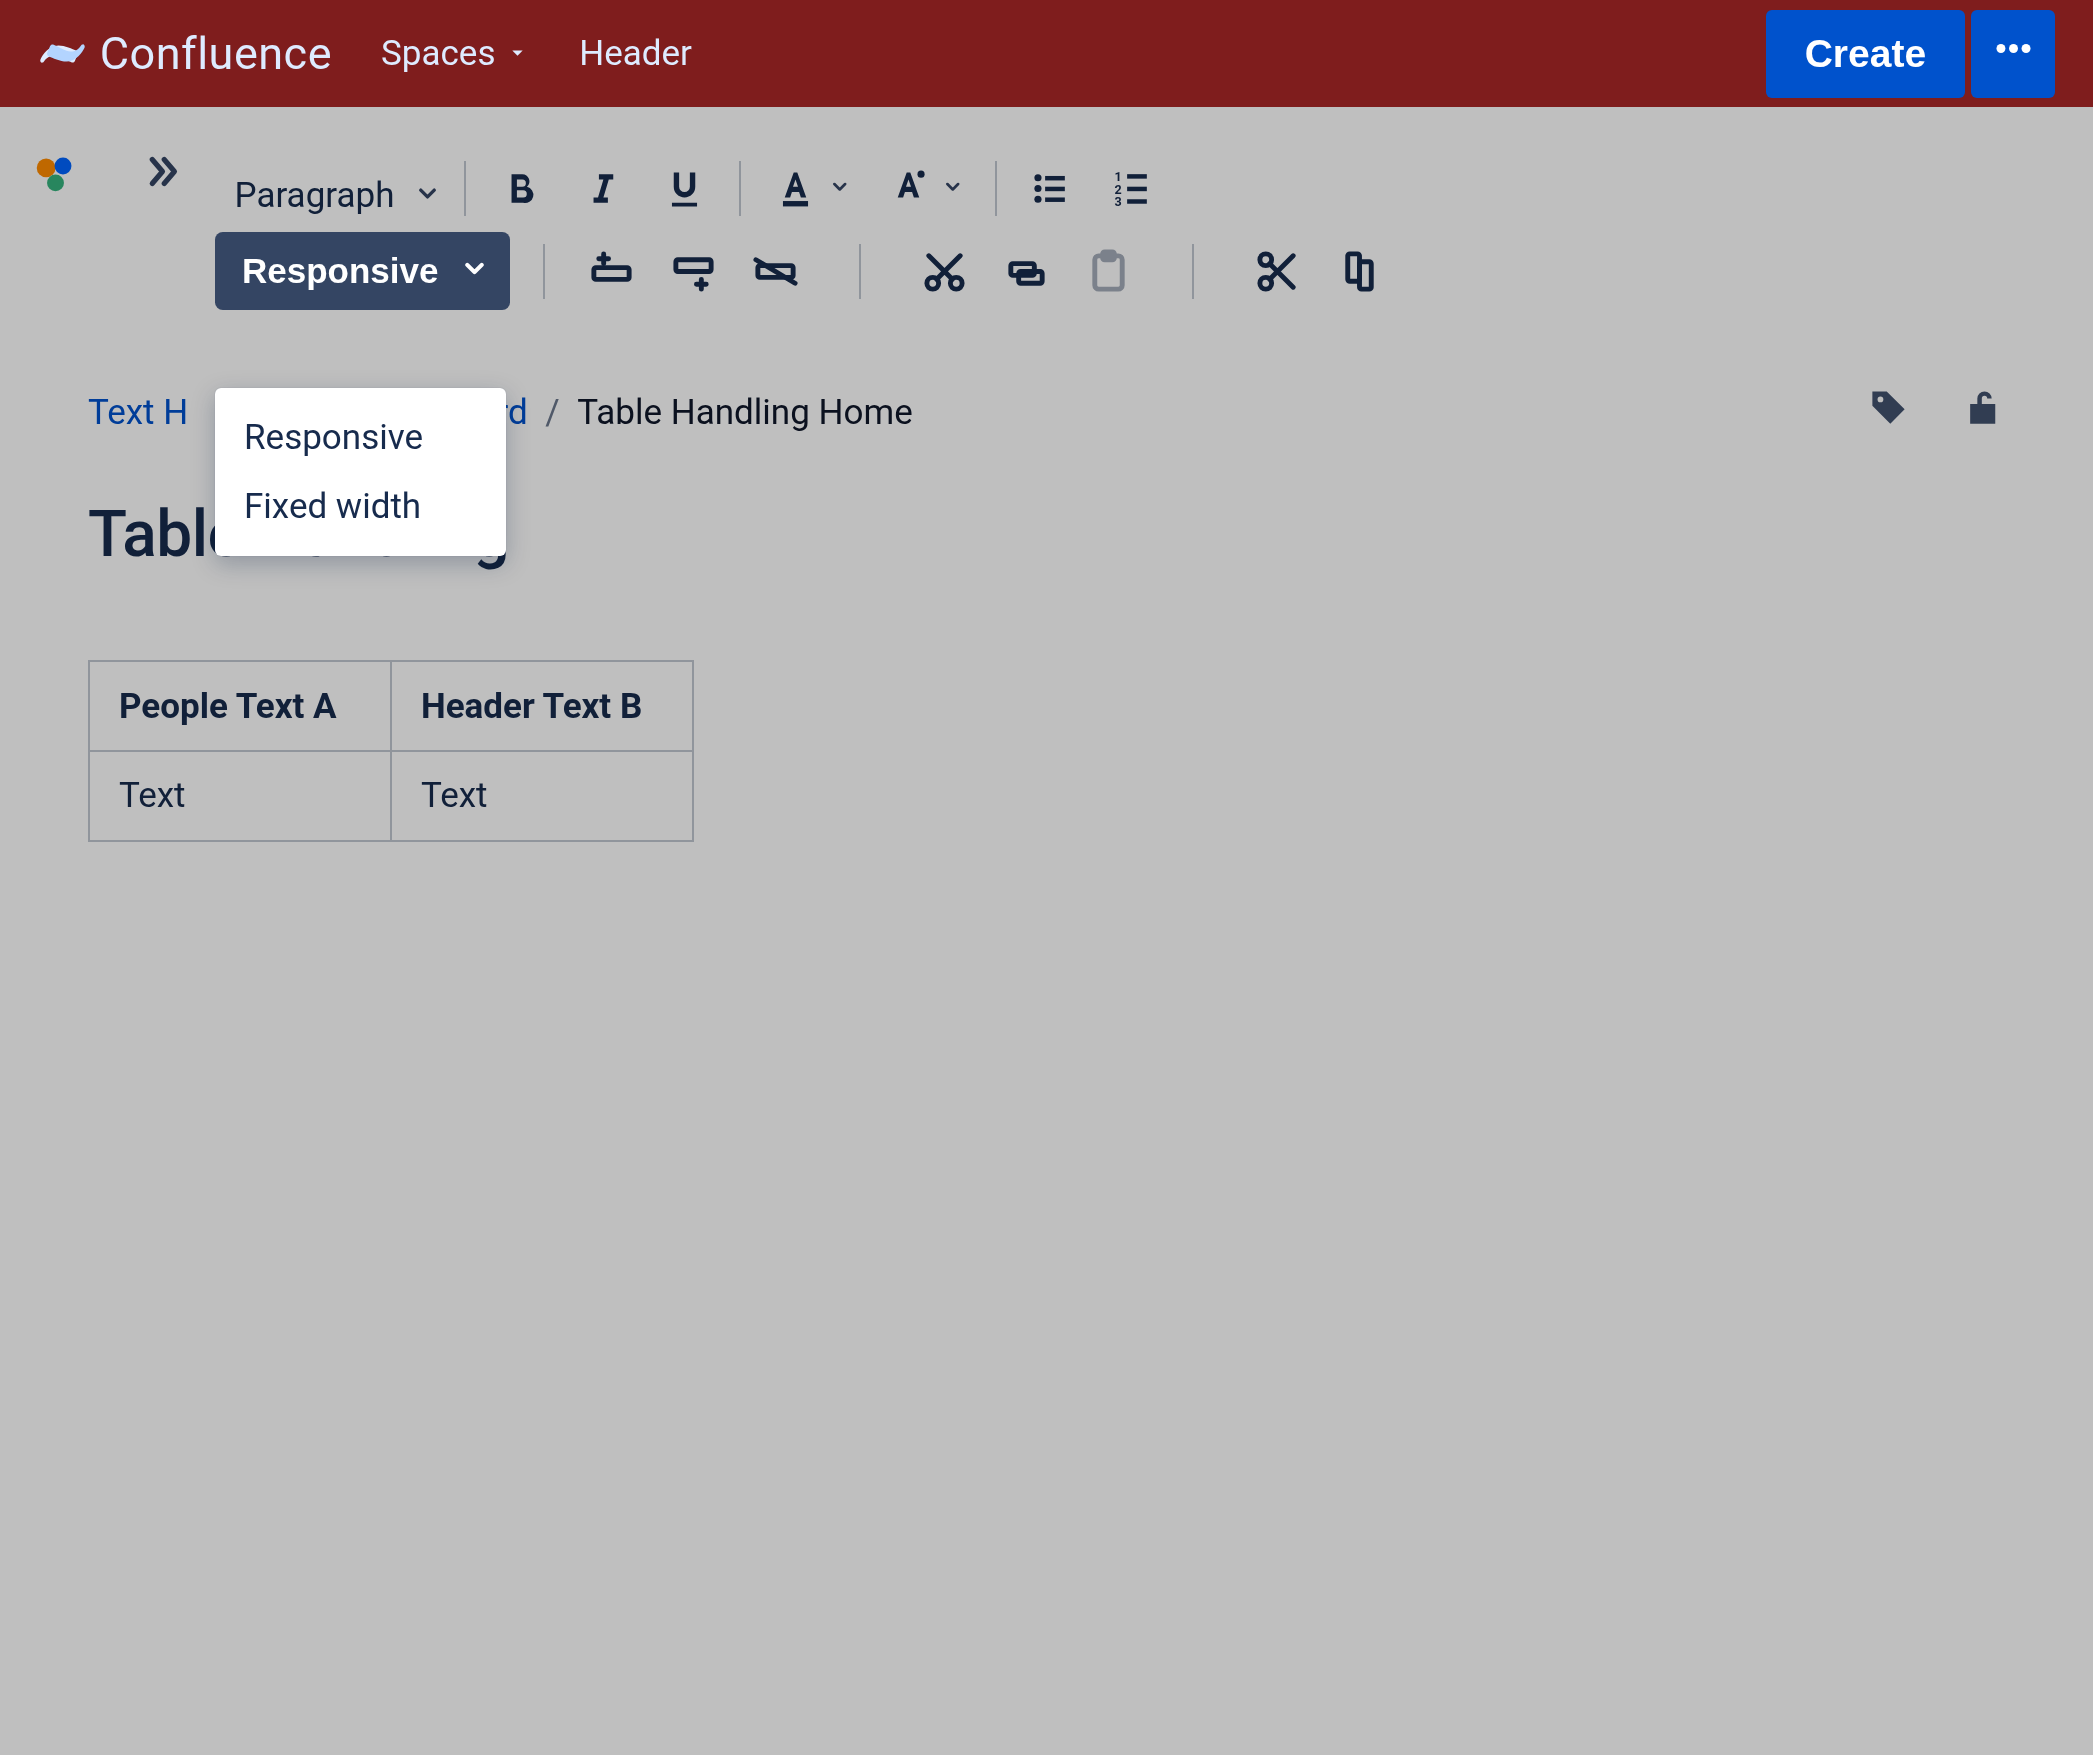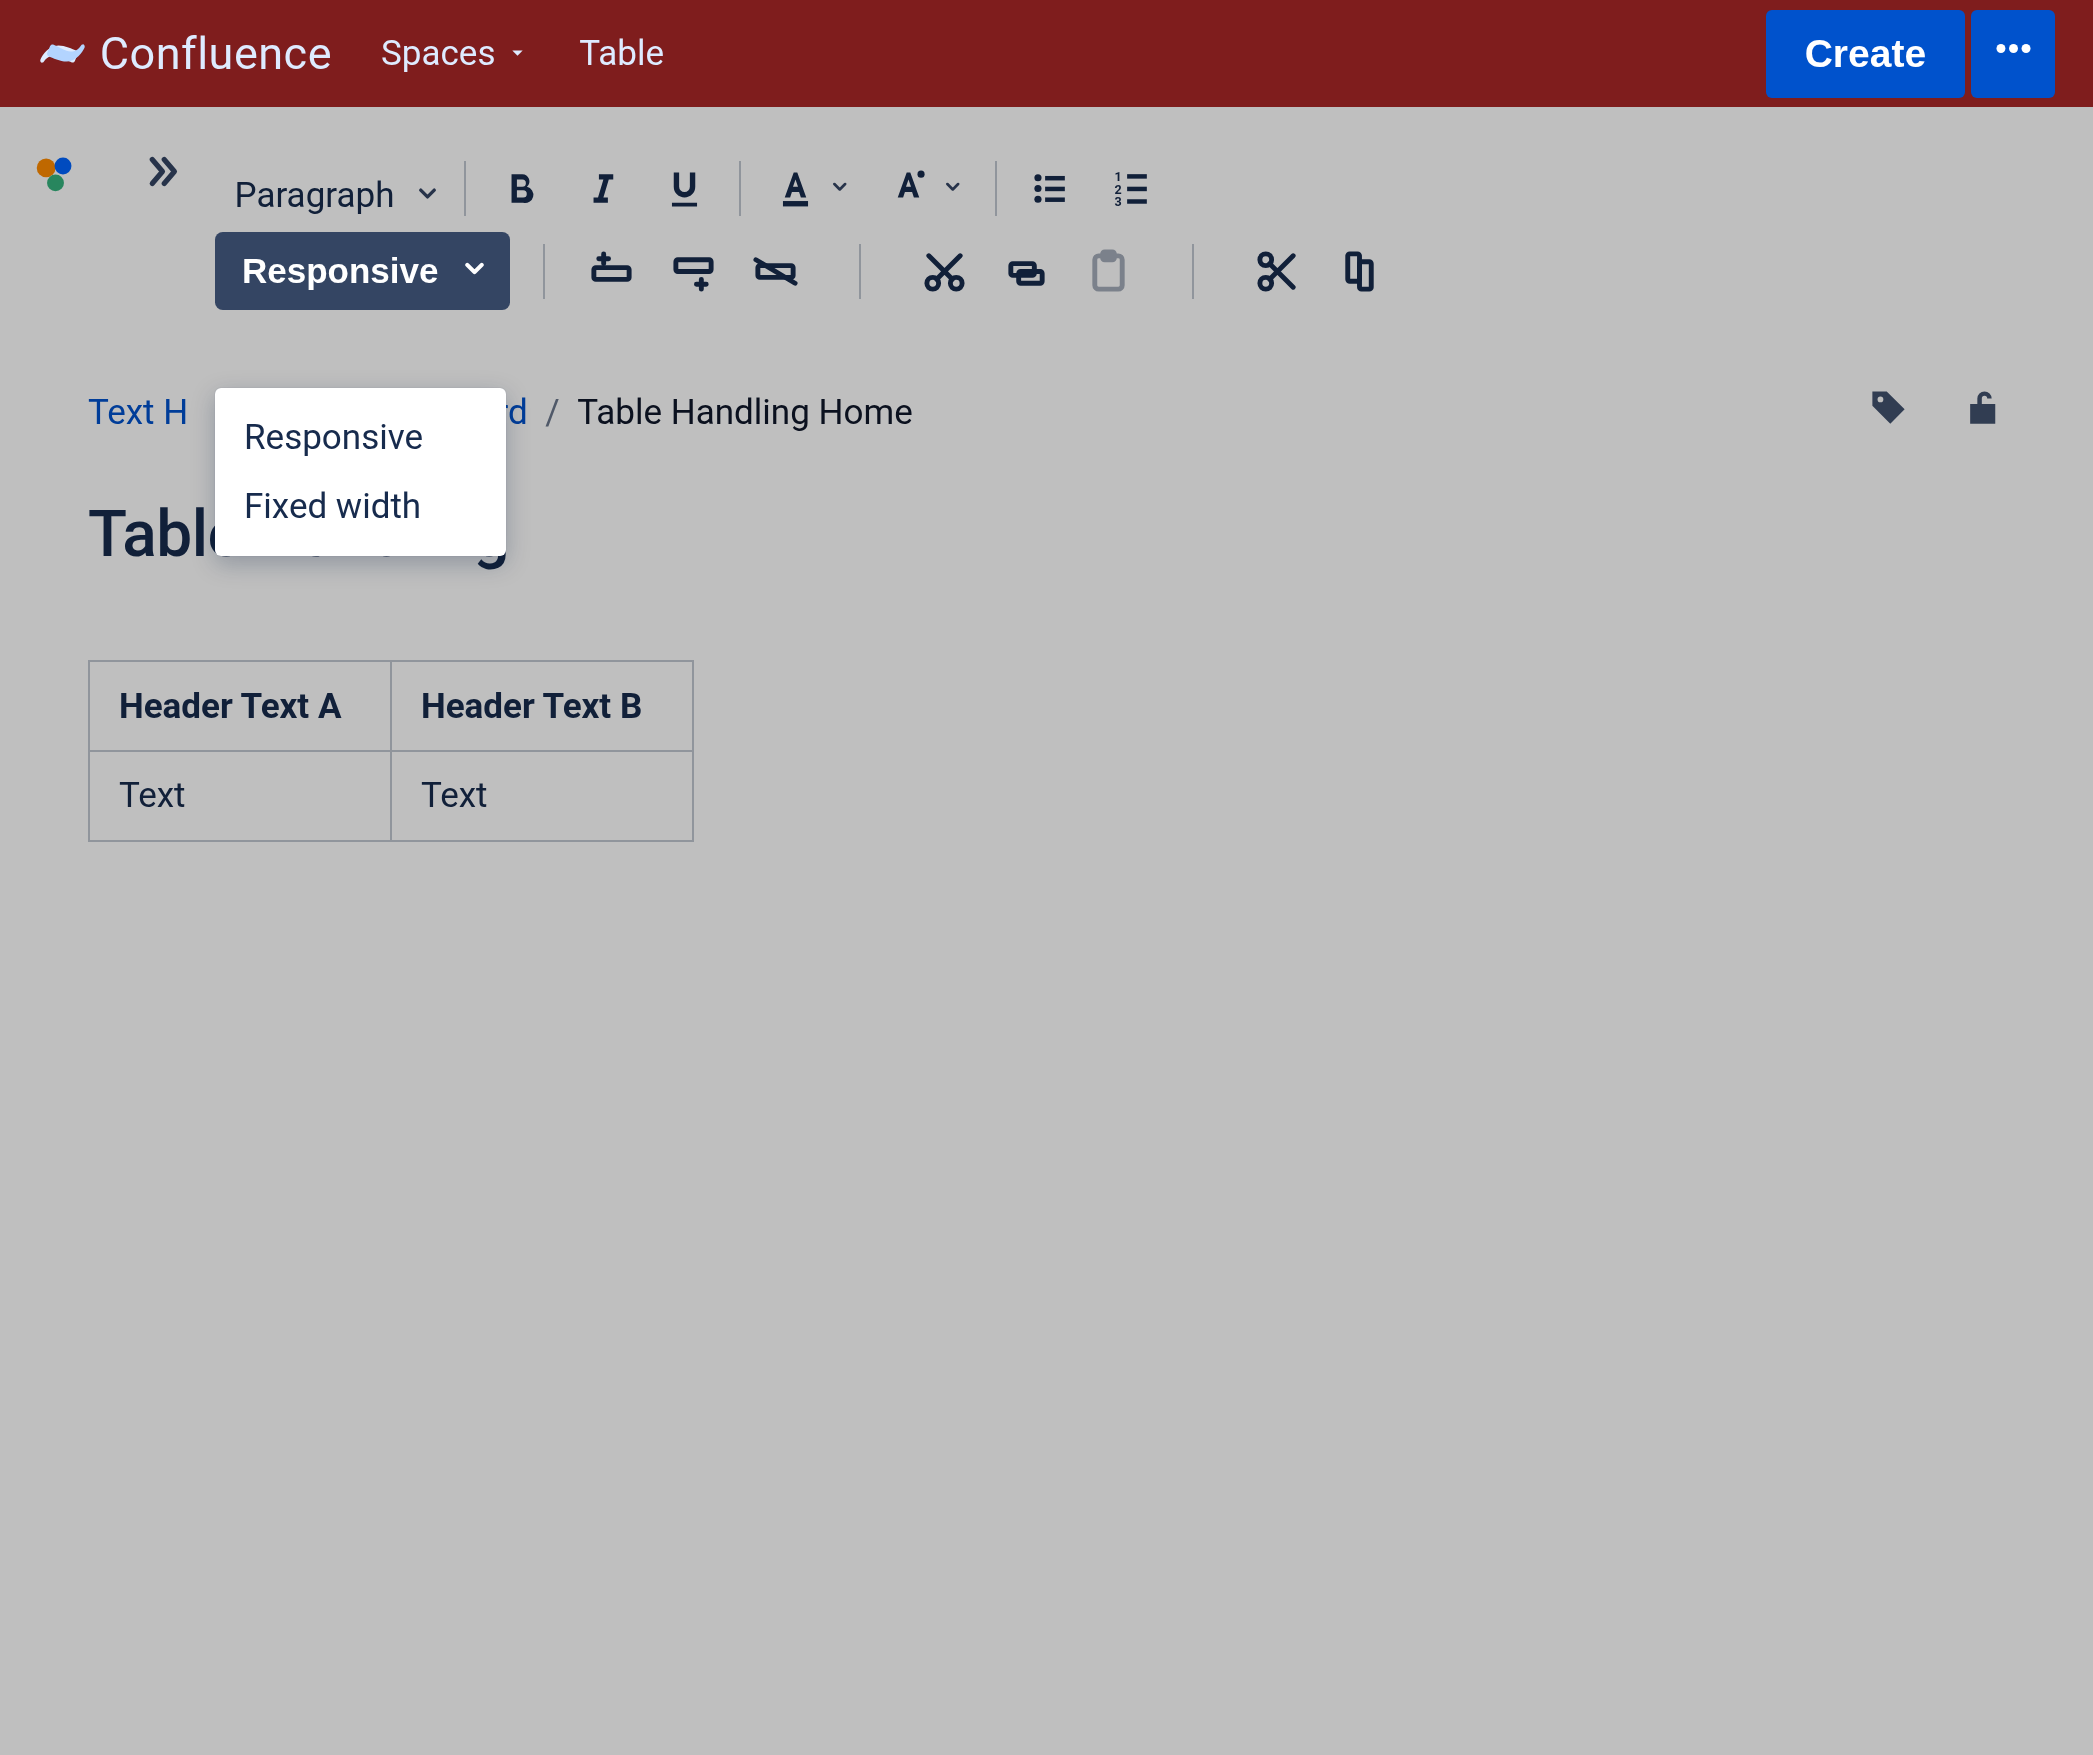--- a/index.html
+++ b/index.html
@@ -258,21 +258,21 @@
   </div>
   <div class="nav-item">
     <span>Spaces</span>
     <span class="nav-chevron">
       <svg viewBox="0 0 24 24" fill="currentColor">
           <path d="M7 10l5 5 5-5z"></path>
         </svg>
     </span>
   </div>
   <div class="nav-item">
-    <span>Table</span>
+    <span>Header</span>
   </div>
   <div class="nav-right">
     <button class="create-btn">
       <span>Create</span>
     </button>
     <div class="more-btn">
       <span>
         <svg viewBox="0 0 24 24" width="43" height="43" fill="currentColor">
             <circle cx="5" cy="12" r="2.5"></circle>
             <circle cx="12" cy="12" r="2.5"></circle>
@@ -469,21 +469,21 @@
             </svg>
         </span>
       </div>
     </div>
 
     <h1 class="page-title">Table Handling</h1>
 
     <table class="content-table">
       <thead>
         <tr>
-          <th>Header Text A</th>
+          <th>People Text A</th>
           <th>Header Text B</th>
         </tr>
       </thead>
       <tbody>
         <tr>
           <td>Text</td>
           <td>Text</td>
         </tr>
       </tbody>
     </table>

